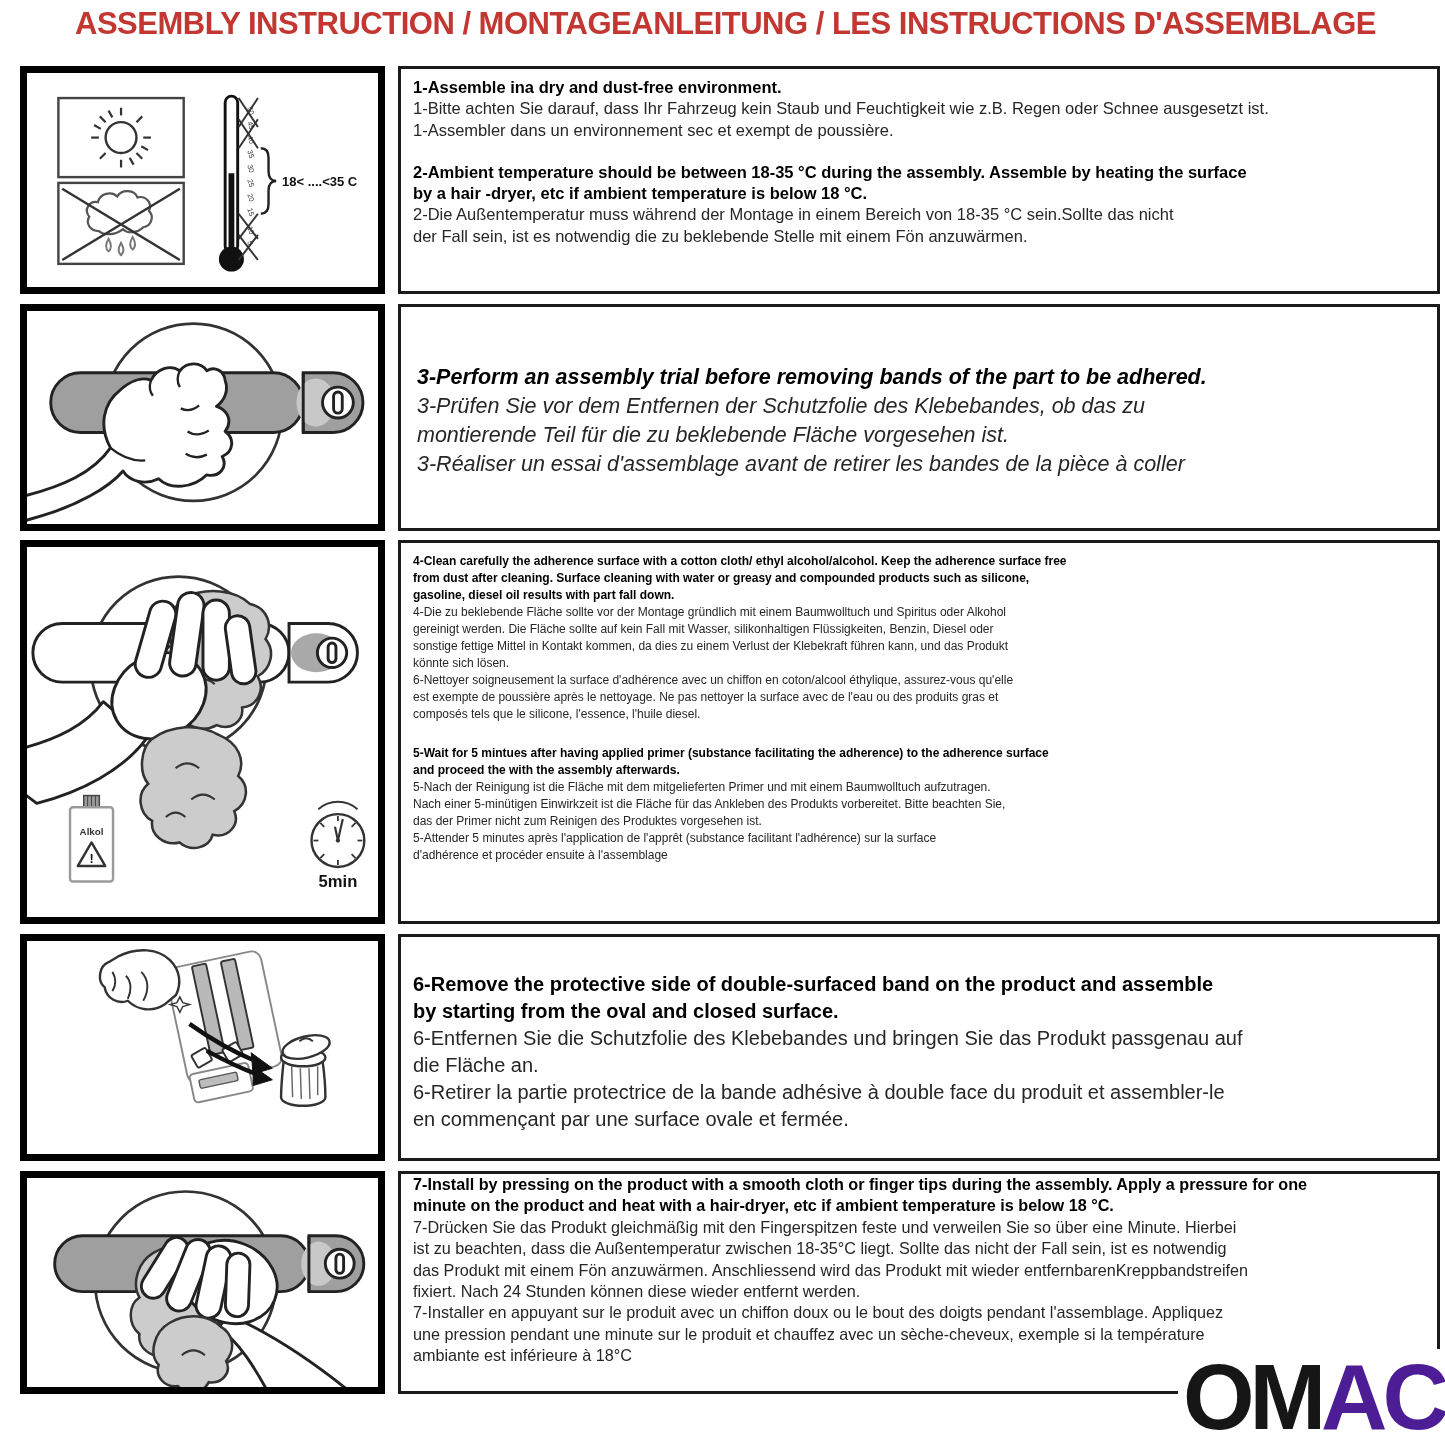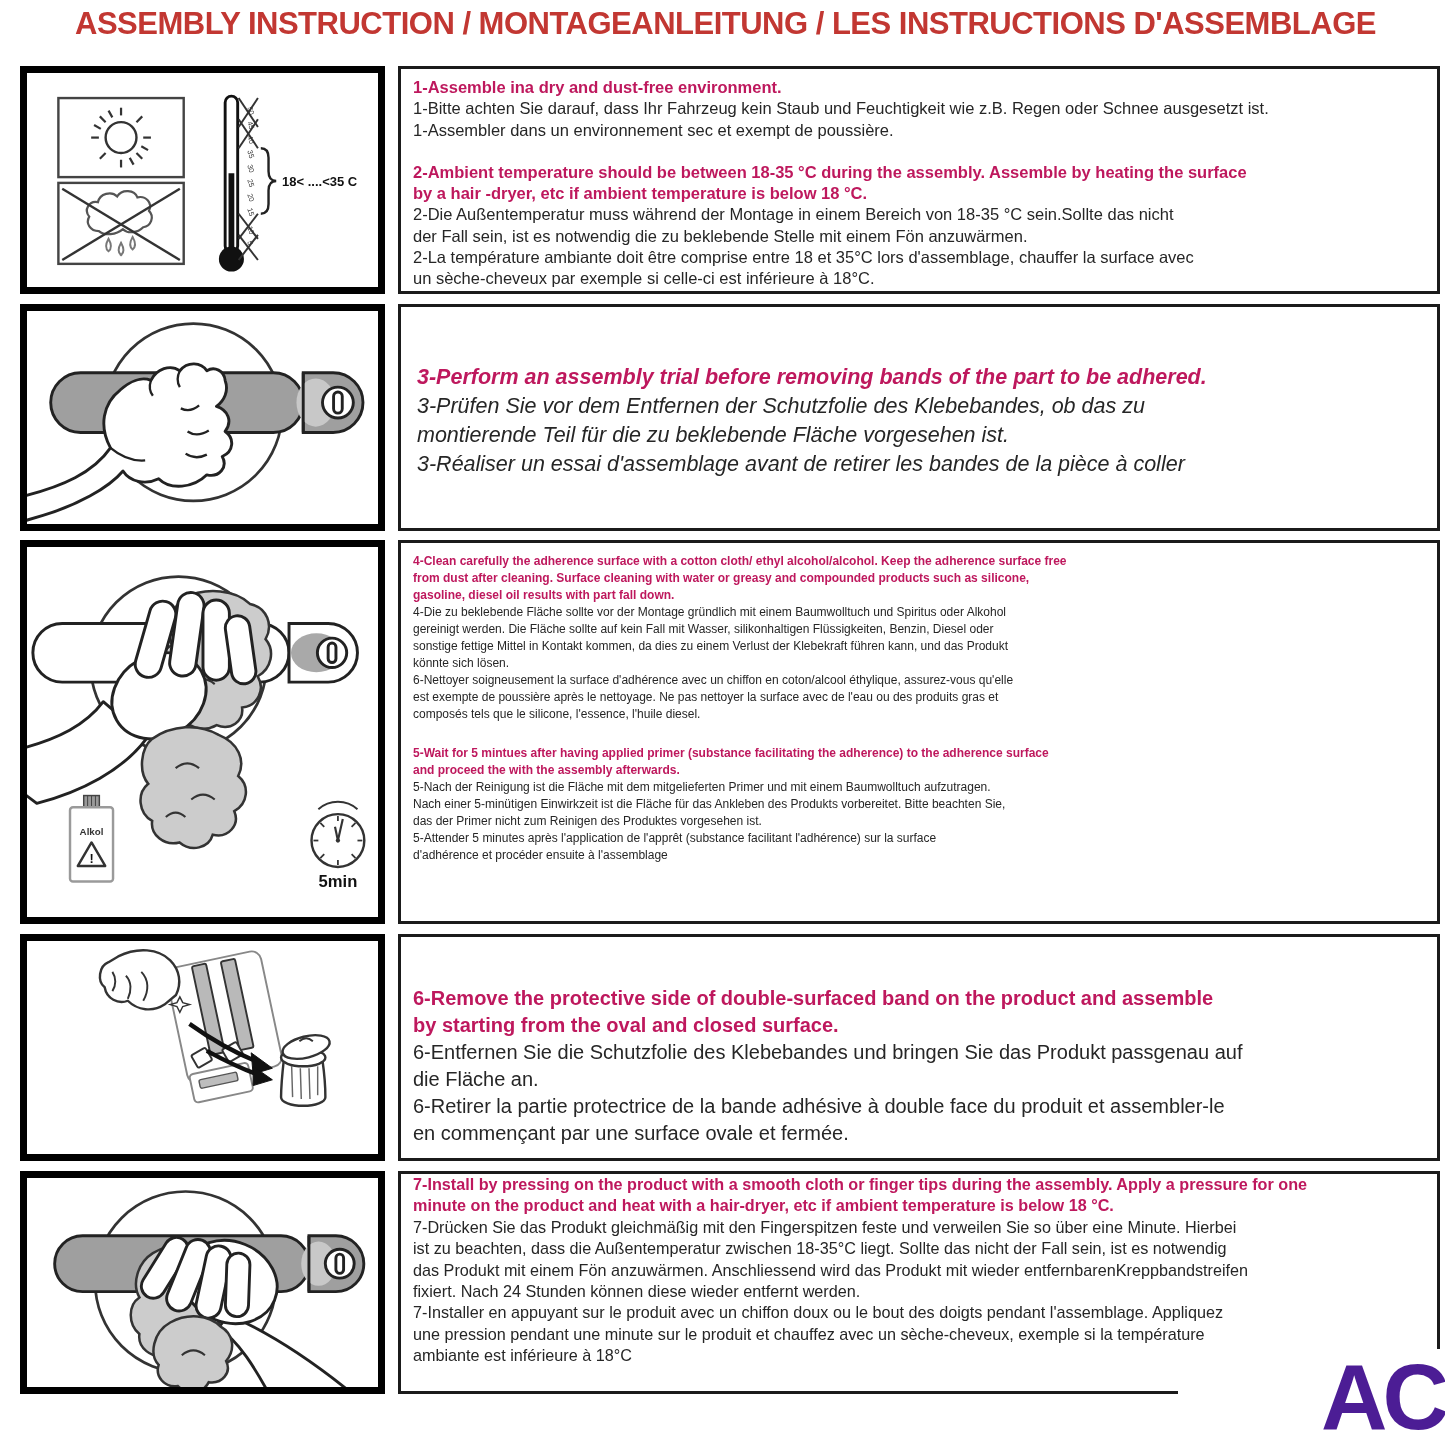--- a/index.html
+++ b/index.html
@@ -11,24 +11,24 @@
   .txtbox{position:absolute;left:398px;width:1042px;border:3px solid #1b1b1b;background:#fff;
           box-sizing:border-box;padding:8px 12px;}
   .r1{top:66px;height:228px;}
   .r2{top:304px;height:227px;}
   .r3{top:540px;height:384px;}
   .r4{top:934px;height:227px;}
   .r5{top:1171px;height:223px;}
   .txtbox.r1{font-size:16.5px;line-height:21.3px;}
   .txtbox.r2{font-size:21.5px;line-height:29px;padding-top:56px;padding-left:16px;font-style:italic;}
   .txtbox.r3{font-size:12px;line-height:17px;padding-top:10px;}
-  .txtbox.r4{font-size:20px;line-height:27px;padding-top:48px;}
+  .txtbox.r4{font-size:20px;line-height:27px;padding-top:34px;}
   .txtbox.r5{font-size:16.2px;line-height:21.4px;padding-top:0;}
   .para{margin:0;white-space:pre-line;}
-  .b{font-weight:bold;color:#be185d;}
+  .b{font-weight:bold;color:#000000;}
   .gap1{margin-top:21px;}
   .gap3{margin-top:22px;}
   .illus svg{display:block;width:100%;height:100%;}
   .logo{position:absolute;left:1178px;top:1349px;width:266px;height:96px;background:#fff;
         display:flex;align-items:center;justify-content:flex-end;
         font-weight:bold;font-size:92px;letter-spacing:-5px;line-height:1;}
   .logo .blk{color:#161616;}
   .logo .red{color:#4c1d95;}
   text{font-family:"Liberation Sans","DejaVu Sans",sans-serif;}
 </style>
@@ -108,22 +108,20 @@
   </div>
 
   <div class="txtbox r1">
     <p class="para b">1-Assemble ina dry and dust-free environment.</p>
     <p class="para">1-Bitte achten Sie darauf, dass Ihr Fahrzeug kein Staub und Feuchtigkeit wie z.B. Regen oder Schnee ausgesetzt ist.</p>
     <p class="para">1-Assembler dans un environnement sec et exempt de poussière.</p>
     <p class="para b gap1">2-Ambient temperature should be between 18-35 °C  during the assembly. Assemble by heating the surface
 by a hair -dryer, etc if ambient temperature is below 18 °C.</p>
     <p class="para">2-Die Außentemperatur muss während der Montage in einem Bereich von 18-35 °C  sein.Sollte das nicht
 der Fall sein, ist es notwendig die zu beklebende Stelle mit einem Fön anzuwärmen.</p>
-    <p class="para">2-La température ambiante doit être comprise entre 18 et 35°C lors d'assemblage, chauffer la surface avec
-un sèche-cheveux par exemple si celle-ci est inférieure à 18°C.</p>
   </div>
 
   <div class="illus r2">
     <svg viewBox="0 0 359 221">
       <circle cx="170" cy="105" r="92" fill="#fff" stroke="#333" stroke-width="2.8"></circle>
       <g>
         <rect x="22" y="64" width="262" height="62" rx="31" fill="#9f9f9f" stroke="#222" stroke-width="3"></rect>
         <path d="M284 64 H315 A31 31 0 0 1 346 95 A31 31 0 0 1 315 126 H284 Z" fill="#9f9f9f" stroke="#222" stroke-width="3"></path>
         <ellipse cx="297" cy="95" rx="20" ry="25" fill="#c8c8c8"></ellipse>
         <line x1="284" y1="64" x2="284" y2="126" stroke="#222" stroke-width="3"></line>
@@ -342,16 +340,17 @@
     <p class="para">7-Drücken Sie das Produkt gleichmäßig mit den Fingerspitzen feste und verweilen Sie so über eine Minute. Hierbei
 ist zu beachten, dass die Außentemperatur zwischen 18-35°C liegt. Sollte das nicht der Fall sein, ist es notwendig
 das Produkt mit einem Fön anzuwärmen. Anschliessend wird das Produkt mit wieder entfernbarenKreppbandstreifen
 fixiert. Nach 24 Stunden können diese wieder entfernt werden.</p>
     <p class="para">7-Installer en appuyant sur le produit avec un chiffon doux ou le bout des doigts pendant l'assemblage. Appliquez
 une pression pendant une minute sur le produit et chauffez avec un sèche-cheveux, exemple si la température
 ambiante est inférieure à 18°C</p>
   </div>
 
   <div class="logo">
+    <span class="blk">OM</span>
       <span class="red">AC</span>
   </div>
 
 </div>
 
 </body></html>

